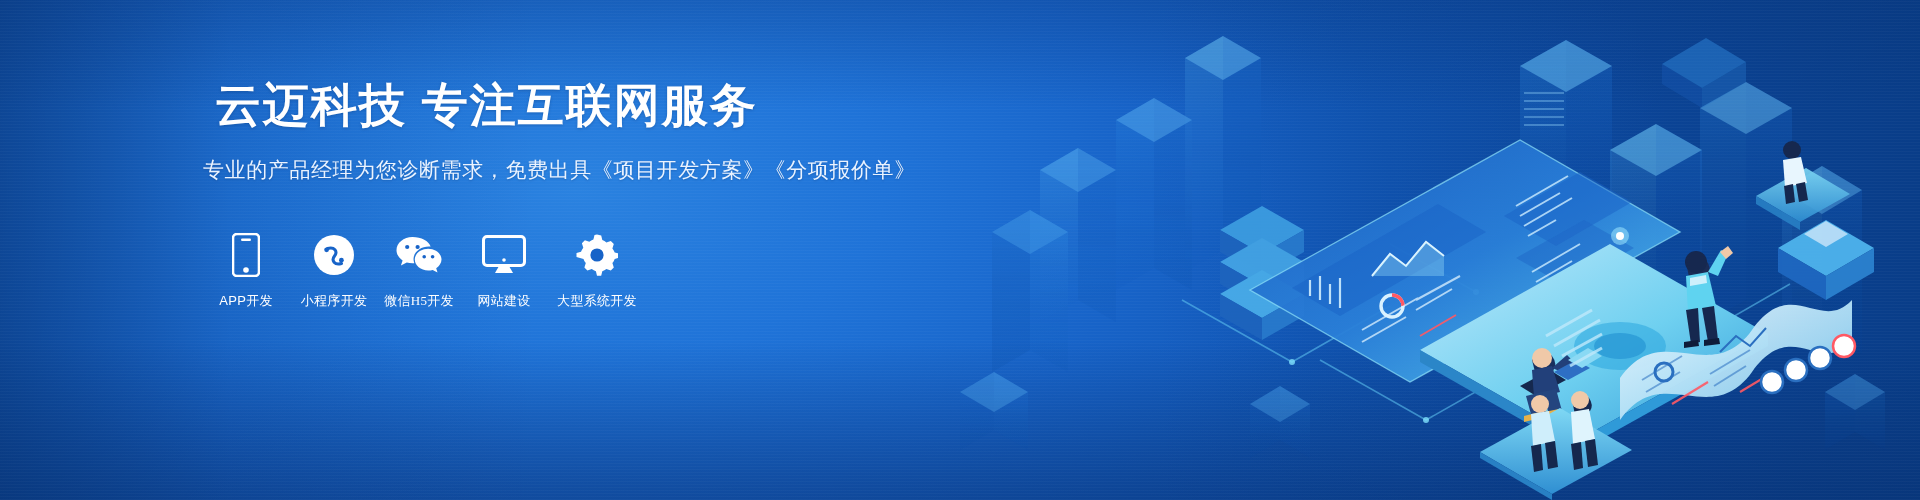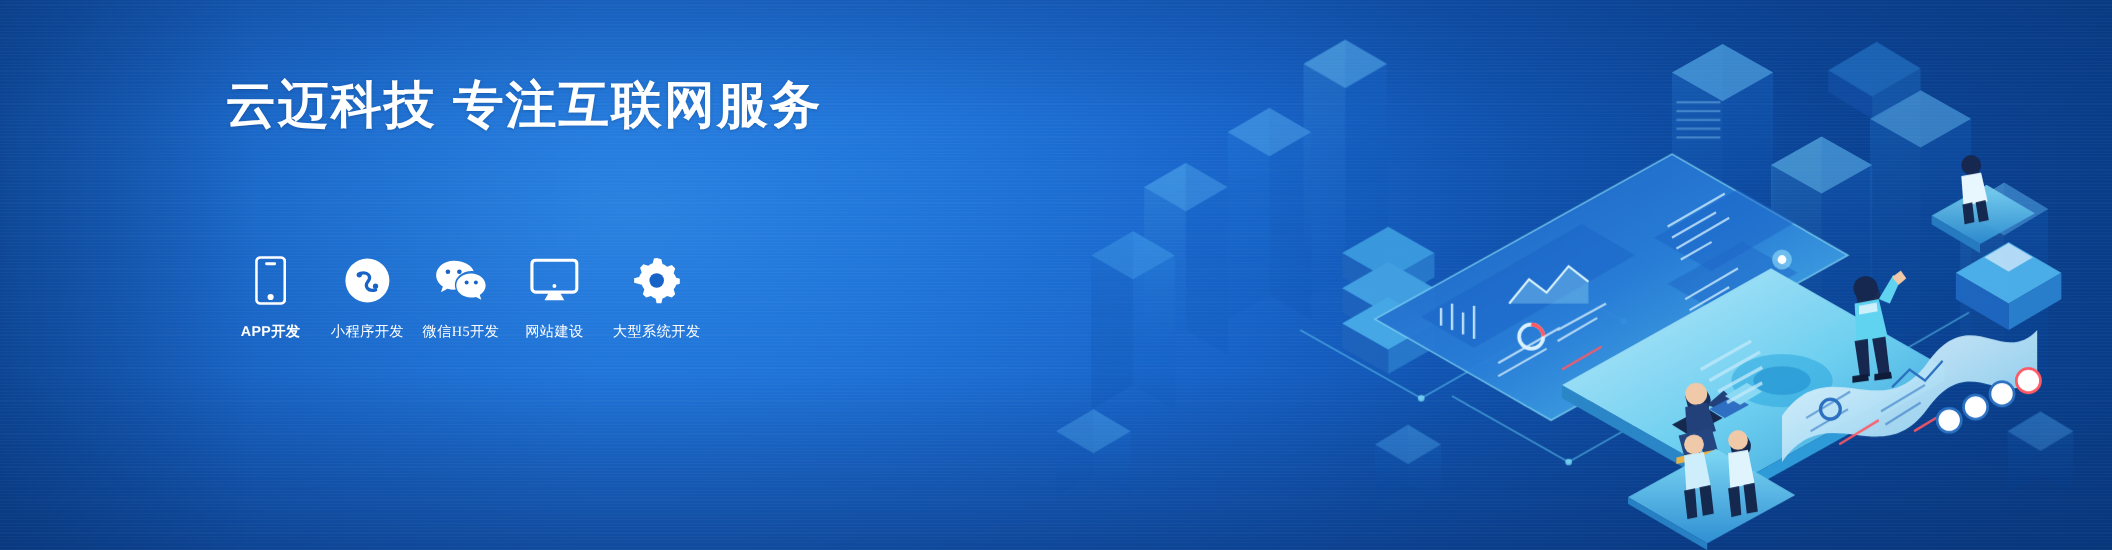--- a/index.html
+++ b/index.html
@@ -27,37 +27,37 @@
   .scan{
     position:absolute;inset:0;pointer-events:none;
     background-image:repeating-linear-gradient(0deg, rgba(255,255,255,.035) 0px, rgba(255,255,255,.035) 1px, rgba(0,0,0,0) 1px, rgba(0,0,0,0) 3px);
     opacity:.75;
   }
 
   
   .copy{position:absolute;left:203px;top:66px;width:700px;z-index:6;}
   .title{
     font-size:46px;line-height:1.18;font-weight:bold;color:#ffffff;
-    letter-spacing:2px;white-space:nowrap;margin:2px;
+    letter-spacing:2px;white-space:nowrap;margin:12px;
     text-shadow:0 1px 3px rgba(4,40,95,.28);
   }
   .sub{margin-top:22px;}
   .sub-line{
     font-size:21px;line-height:32px;color:#eaf3ff;
     letter-spacing:.6px;white-space:nowrap;
     text-shadow:0 1px 2px rgba(4,40,95,.25);
   }
 
   
   .services{position:absolute;left:203px;top:232px;display:flex;align-items:flex-end;z-index:6;}
   .svc{width:72px;margin-right:2px;display:flex;flex-direction:column;align-items:center;}
   .svc .ico{height:46px;display:flex;align-items:center;justify-content:center;margin-bottom:14px;}
   .svc .ico svg{display:block;fill:#ffffff;}
   .svc .lbl{font-size:13px;color:#ffffff;white-space:nowrap;letter-spacing:.3px;}
-  .svc.w1{width:86px;font-weight:bold;}
+  .svc.w1{width:86px;}
   .svc.w2{width:86px;text-align:right;}
   .svc.w3{width:80px;font-family:Liberation Serif, serif;}
   .svc.w4{width:96px;justify-content:center;}
 
   
   .art{position:absolute;right:0;top:0;width:1000px;height:500px;z-index:3;pointer-events:none;}
   .art svg{display:block;width:1000px;height:500px;}
 </style>
 </head>
 <body>
@@ -336,20 +336,21 @@
       </g>
     </svg>
   </div>
 
   <div class="vig"></div>
   <div class="scan"></div>
 
   <div class="copy">
     <h1 class="title">云迈科技 专注互联网服务</h1>
     <div class="sub">
+      <div class="sub-line">专业的产品经理为您诊断需求，免费出具《项目开发方案》《分项报价单》</div>
     </div>
   </div>
 
   <div class="services">
 
     <div class="svc w1">
       <span class="ico">
         <svg width="28" height="44" viewBox="0 0 28 44">
           <rect x="1" y="1" width="26" height="42" rx="4" ry="4" fill="none" stroke="#ffffff" stroke-width="2.6"></rect>
           <rect x="9" y="5.5" width="10" height="2.6" rx="1.3" fill="#ffffff"></rect>

